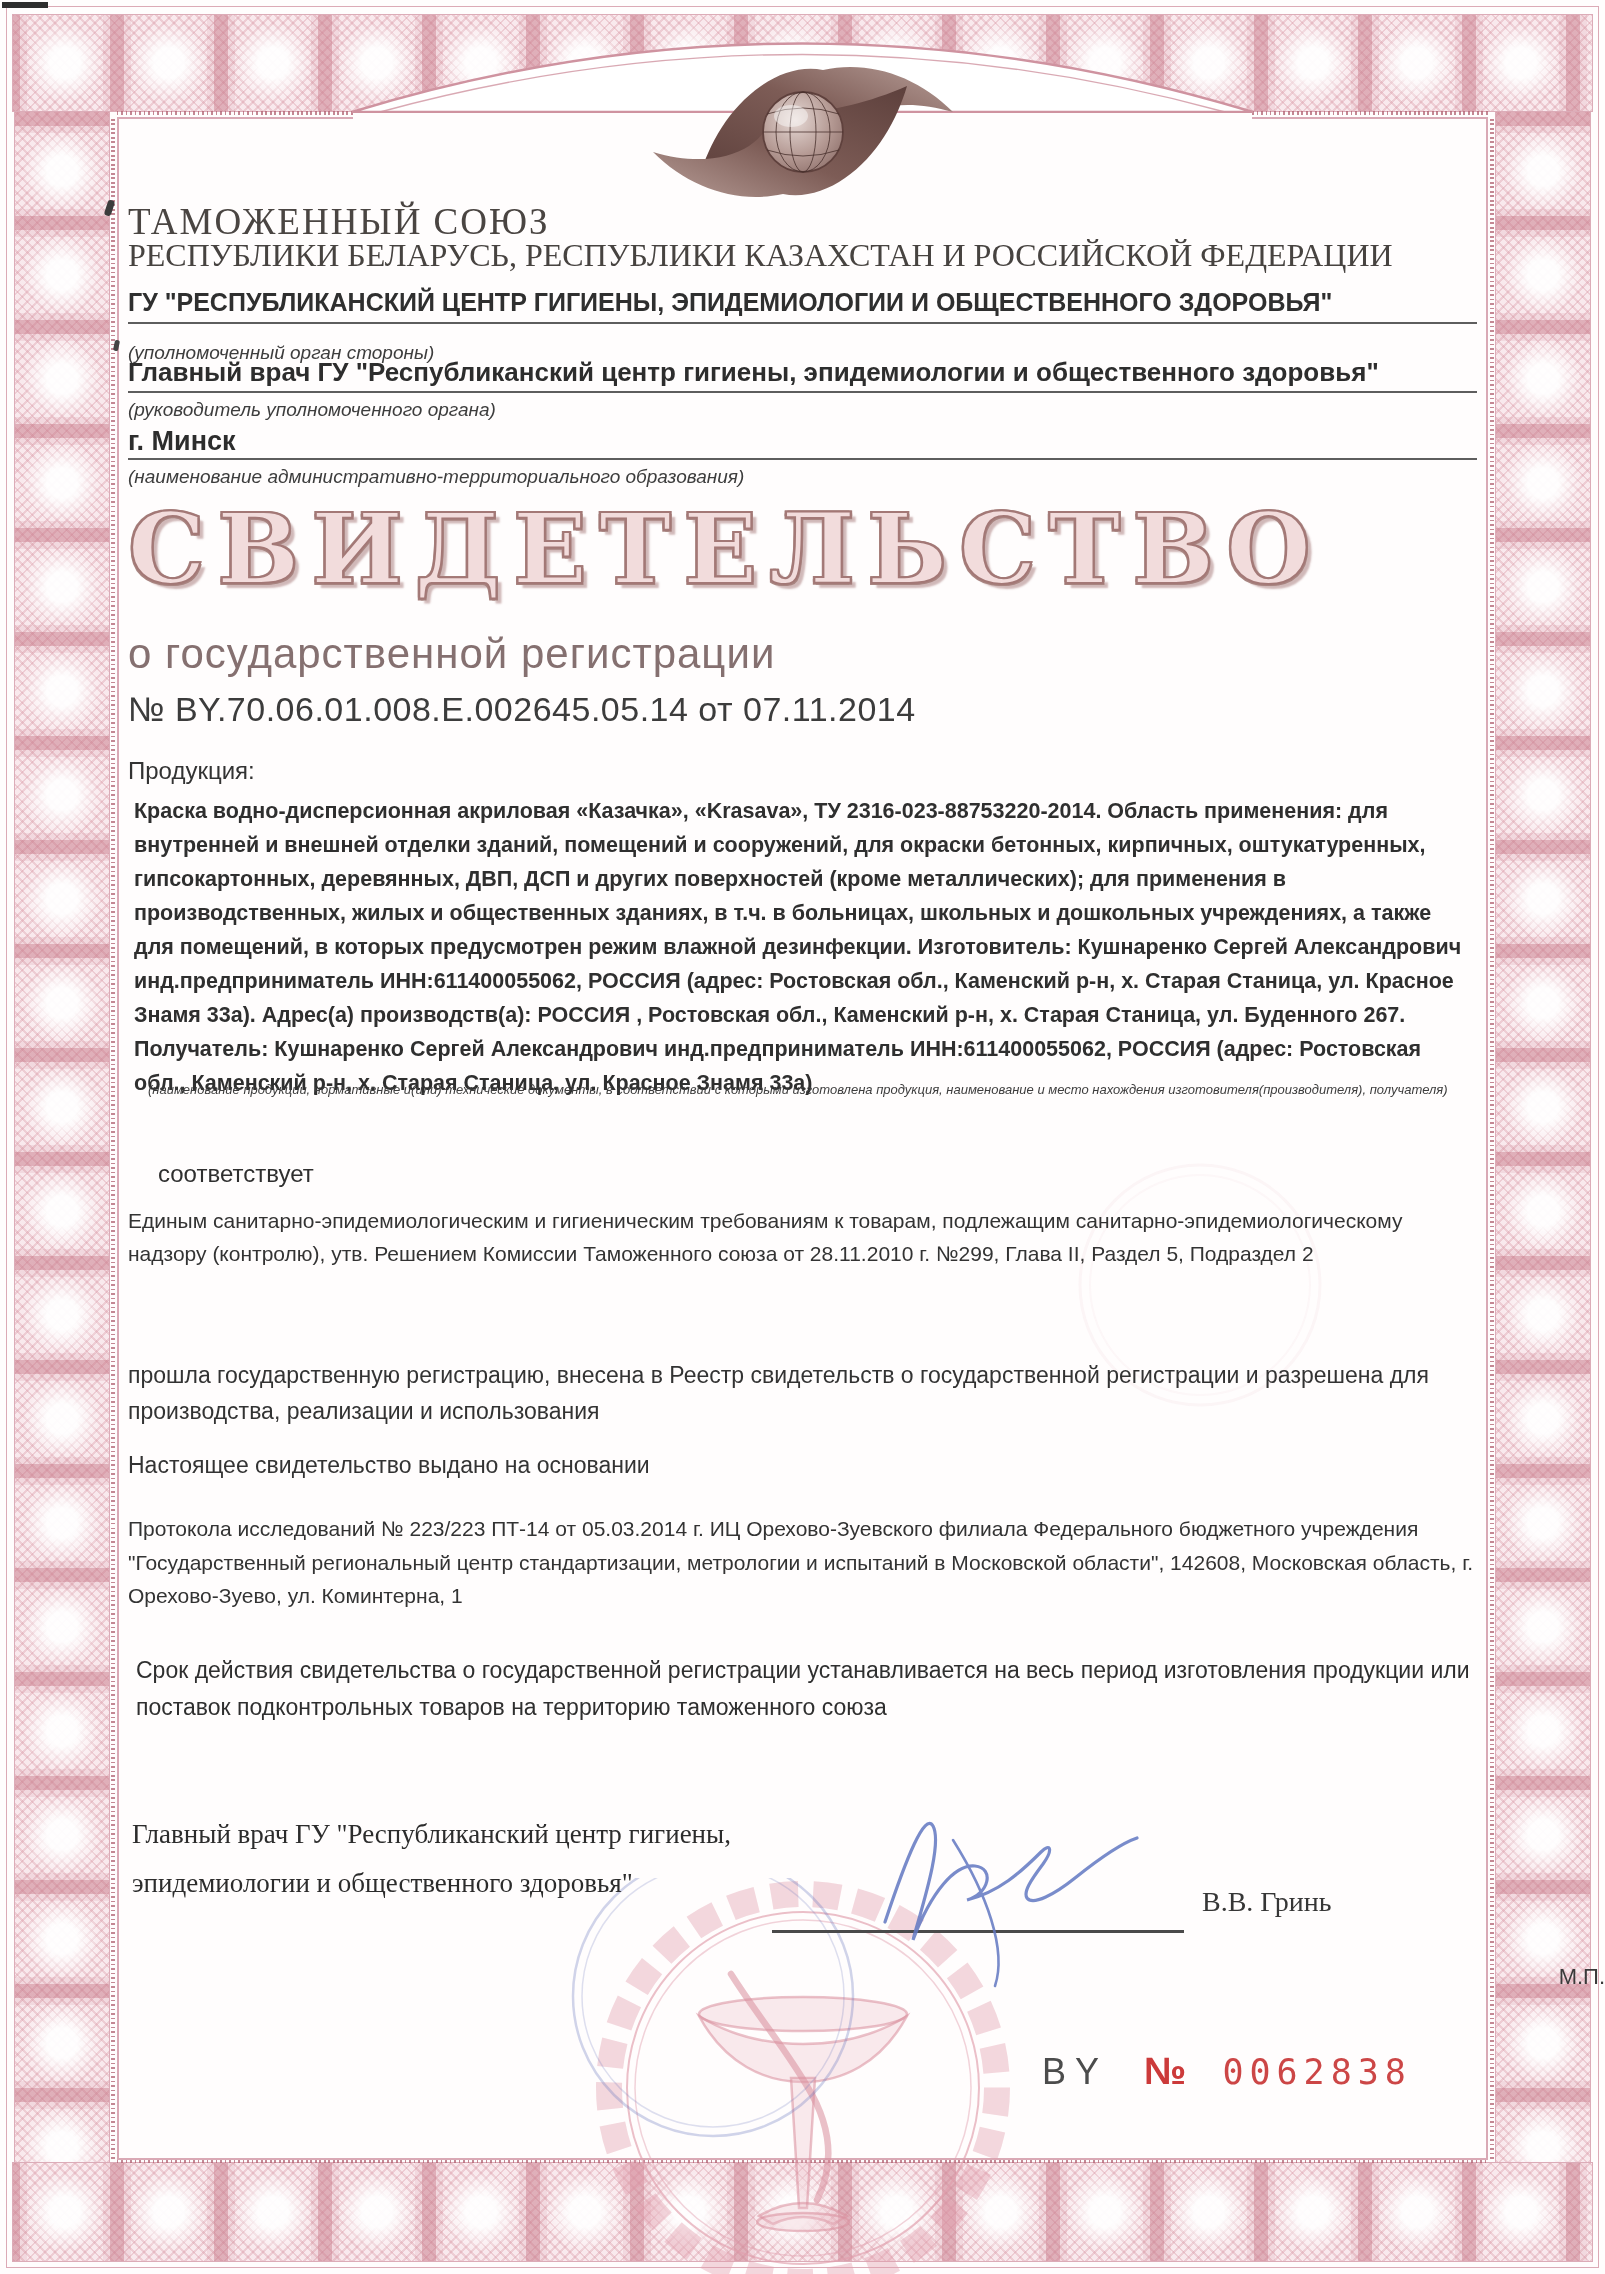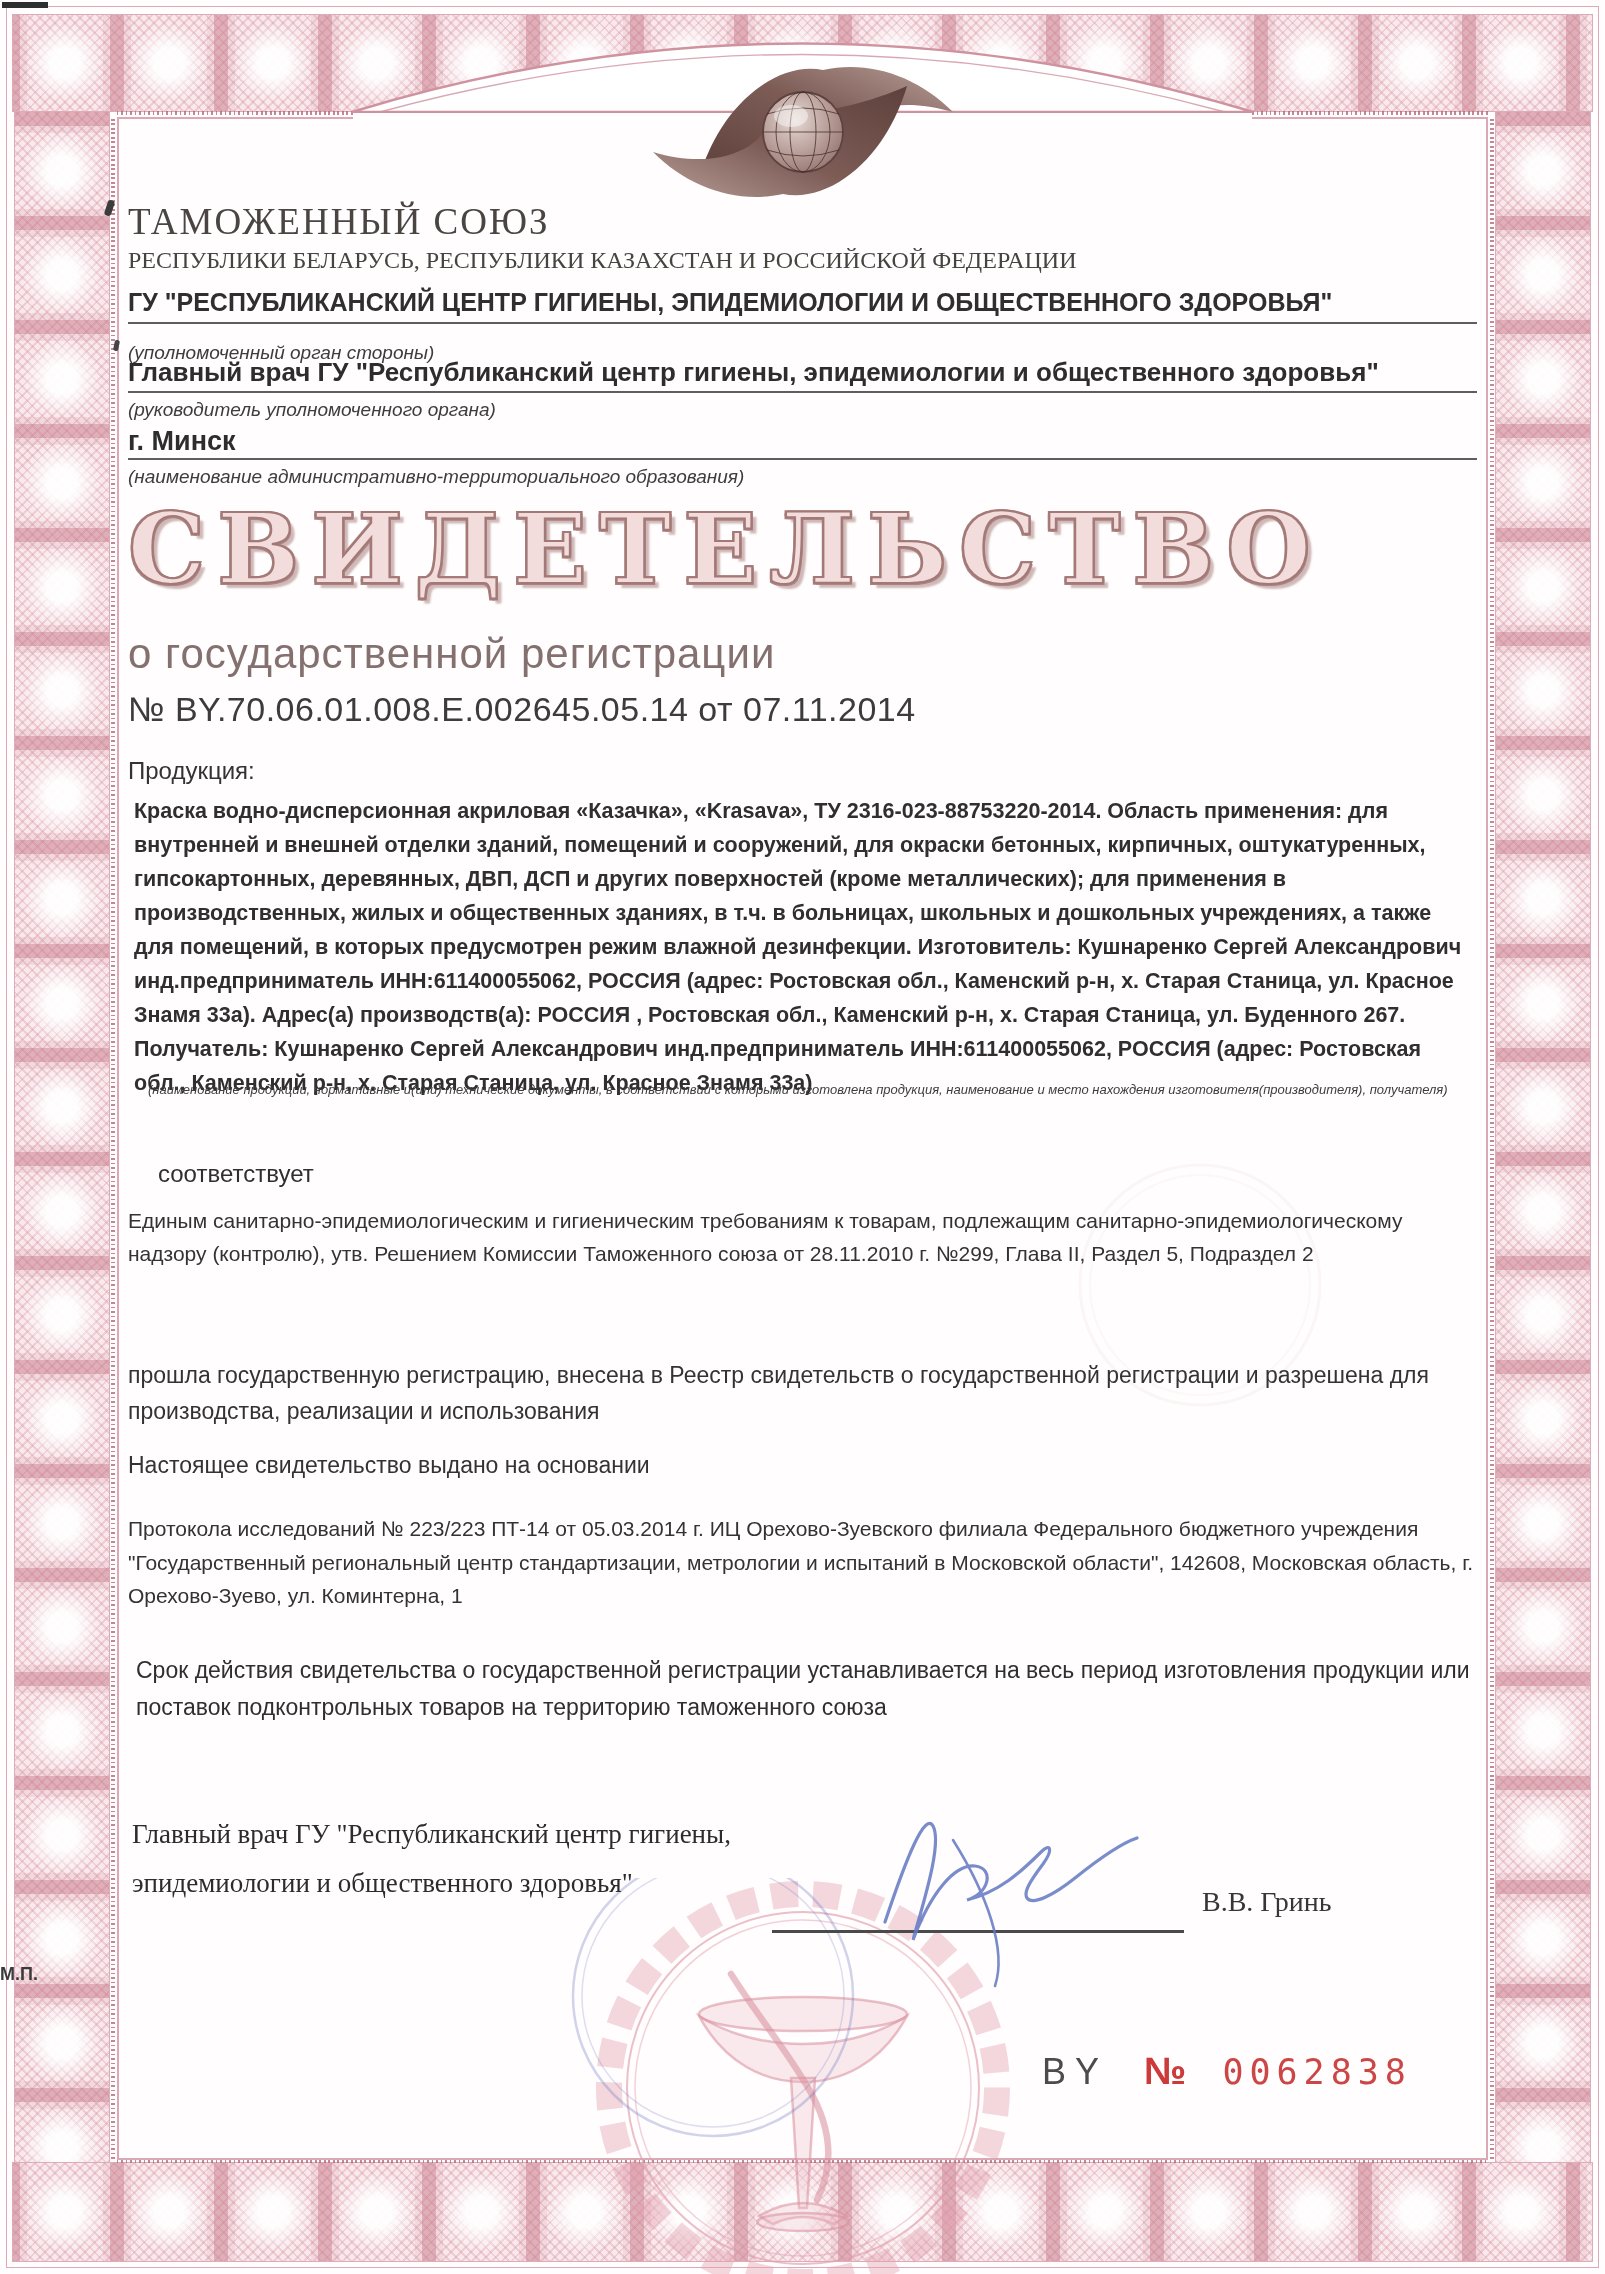--- a/index.html
+++ b/index.html
@@ -54,21 +54,21 @@
   .corner-mark{position:absolute;left:2px;top:2px;width:46px;height:6px;background:#2e2e2e;z-index:5;}
   .mark-a{position:absolute;left:106px;top:200px;width:7px;height:16px;background:#3c3c3c;border-radius:3px;transform:rotate(18deg);z-index:5;}
   .mark-b{position:absolute;left:114px;top:340px;width:5px;height:11px;background:#444;border-radius:2px;transform:rotate(12deg);z-index:5;}
 
   
   .blk{position:absolute;left:128px;right:128px;z-index:4;}
   .center{text-align:left;}
   .serif{font-family:"Liberation Serif","DejaVu Serif",serif;}
 
   .h-union{top:200px;font-size:37px;letter-spacing:2px;color:#4a4542;}
-  .h-countries{top:247px;font-size:24px;color:#474340;}
+  .h-countries{top:237px;font-size:32px;color:#474340;}
   .h-org{top:288px;font-size:25px;font-weight:bold;color:#2f2f2f;}
   .hr{position:absolute;left:128px;right:128px;height:2px;background:#5e5e5e;z-index:4;}
   .hr1{top:322px;} .hr2{top:391px;} .hr3{top:458px;}
   .cap{font-style:italic;font-size:19px;color:#3d3d3d;}
   .h-org-cap{top:342px;}
   .h-head{top:357px;font-size:26px;font-weight:bold;color:#2d2d2d;}
   .h-head-cap{top:399px;}
   .h-city{top:426px;font-size:27px;font-weight:bold;color:#2d2d2d;}
   .h-city-cap{top:466px;}
 
@@ -91,21 +91,21 @@
   .basis-label{top:1452px;font-size:23px;color:#333;}
   .basis-text{top:1492px;font-size:21px;line-height:1.6;color:#333;margin-top:20px;}
   .validity{top:1652px;font-size:23px;line-height:1.6;color:#2f2f2f;padding-left:8px;}
 
   .sig-title{position:absolute;left:132px;top:1810px;width:620px;z-index:4;
     font-family:"Liberation Serif","DejaVu Serif",serif;font-size:27px;line-height:1.8;color:#2c2c2c;}
   .sig-line{position:absolute;left:772px;top:1930px;width:412px;border-bottom:3px solid #4a4a4a;z-index:4;}
   .sig-svg{position:absolute;left:855px;top:1782px;z-index:5;}
   .sig-name{position:absolute;left:1202px;top:1886px;z-index:4;
     font-family:"Liberation Serif","DejaVu Serif",serif;font-size:28px;color:#363636;}
-  .seal-label{position:absolute;left:0;right:0;top:1964px;text-align:left;font-size:18px;color:#3a3a3a;z-index:4;font-weight:bold;}
+  .seal-label{position:absolute;left:0;right:0;top:1964px;text-align:right;font-size:22px;color:#3a3a3a;z-index:4;}
 
   .stamp{position:absolute;left:545px;top:1878px;z-index:3;}
   .watermark{position:absolute;left:1065px;top:1150px;z-index:1;opacity:.5;}
   .logo{position:absolute;left:645px;top:56px;z-index:3;}
 
   .serial{position:absolute;left:1042px;top:2050px;display:flex;align-items:baseline;gap:36px;z-index:4;}
   .serial-country{font-size:36px;color:#4c4c4c;letter-spacing:9px;}
   .serial-no{font-size:38px;font-weight:bold;color:#cc3a3a;}
   .serial-num{font-family:"DejaVu Sans Mono",monospace;font-size:35px;color:#cc4646;letter-spacing:6px;}
 </style>

